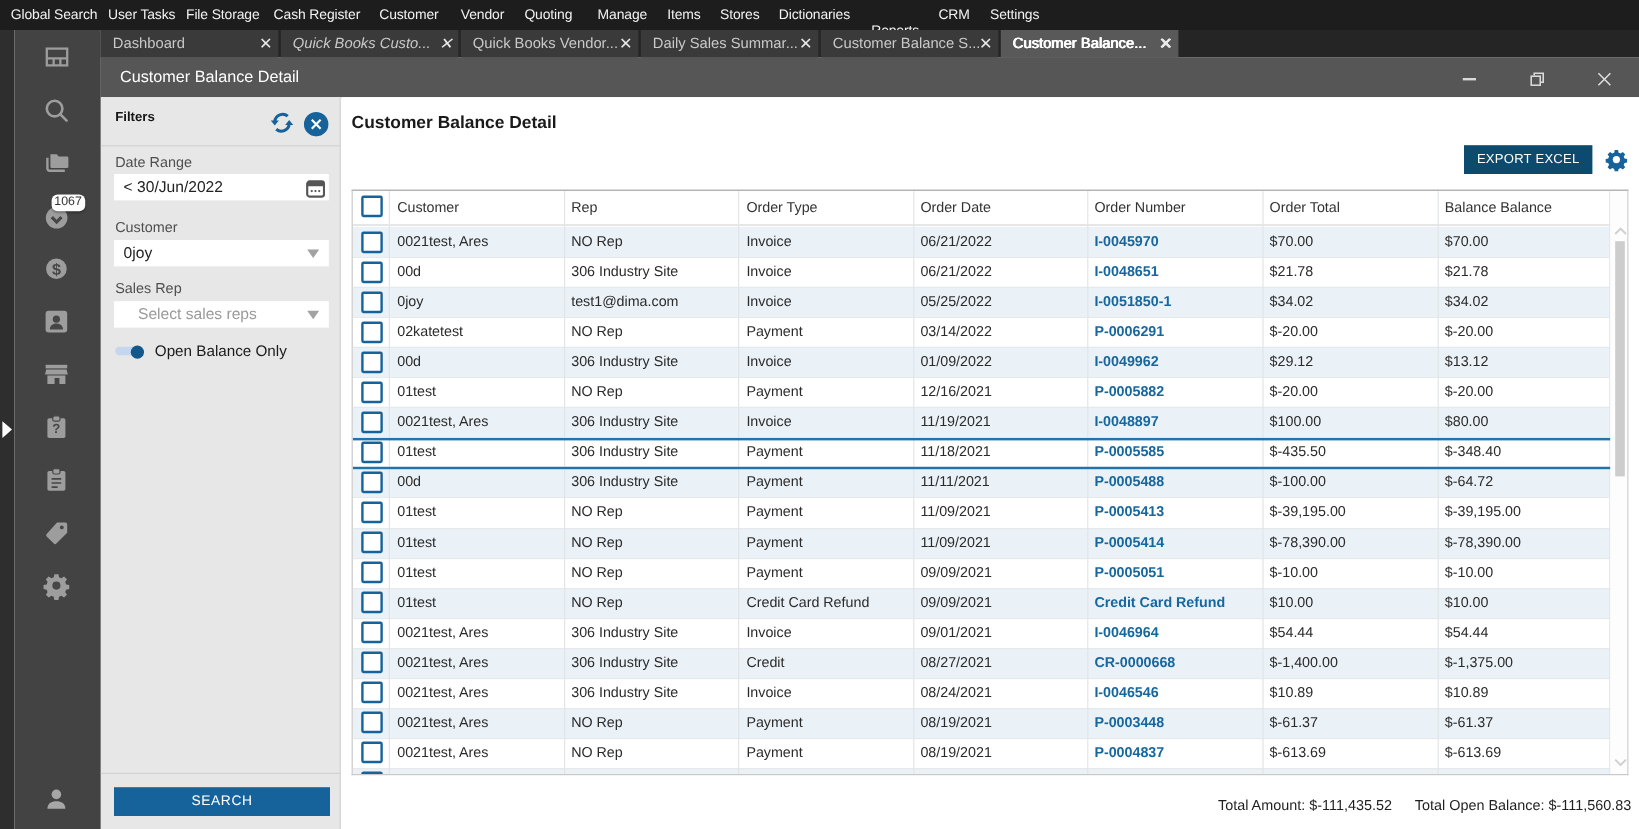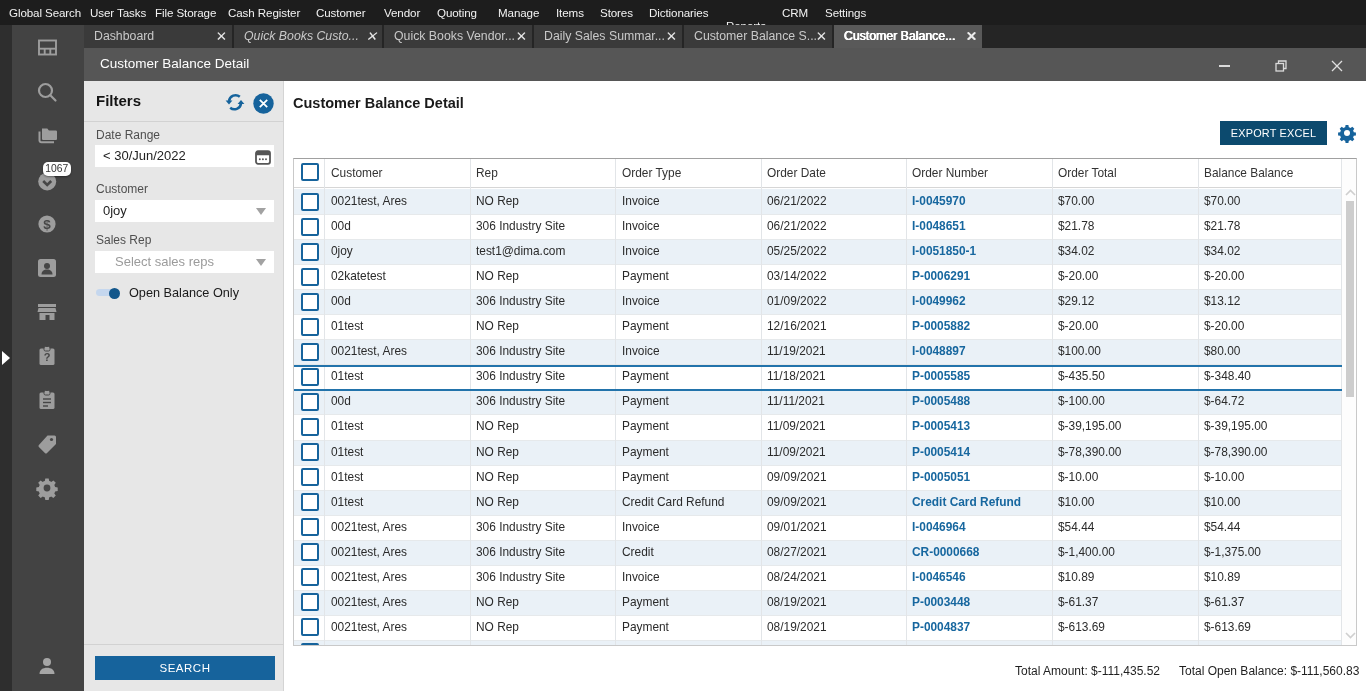--- a/index.html
+++ b/index.html
@@ -17,21 +17,21 @@
   #tabbar { position:absolute; left:84px; top:25px; width:1282px; height:23px; background:#252525; }
   .tab { position:absolute; top:0; height:23px; background:#3a3a3a; color:#c9c9c9; font-size:12.3px; line-height:23px; }
   .tab .lbl { position:absolute; left:10px; top:0; }
   .tab .x { position:absolute; top:0; width:23px; text-align:center; color:#e8e8e8; font-size:13.5px; }
   .tab.active { background:#595959; color:#ffffff; text-shadow:0.4px 0 0 #fff, -0.4px 0 0 #fff; }
   
   #titlebar { position:absolute; left:84px; top:48px; width:1282px; height:33px; background:#565656; }
   #titlebar .t { position:absolute; left:16px; top:8px; color:#fff; font-size:13.5px; }
   
   #filters { position:absolute; left:84px; top:81px; width:200px; height:610px; background:#e7e7e7; border-right:1px solid #d4d4d4; }
-  #filters .hd { position:absolute; left:12px; top:11px; font-size:15px; font-weight:bold; color:#141414; }
+  #filters .hd { position:absolute; left:12px; top:11px; font-size:11px; font-weight:bold; color:#141414; }
   .flabel { position:absolute; left:12px; font-size:12px; color:#4f4f4f; }
   .fbox { position:absolute; left:10.5px; width:179px; height:22px; background:#fff; font-size:13px; color:#222; line-height:22px; }
   .fbox .v { position:absolute; left:8.5px; }
   .fbox .ph { color:#9b9b9b;margin-left:12px; }
   .caret { position:absolute; right:8px; top:8px; width:0; height:0;
     border-left:5.5px solid transparent; border-right:5.5px solid transparent; border-top:7px solid #a2a2a2; }
   #fdivider { position:absolute; left:0; top:40px; width:200px; height:1px; background:#d2d2d2; }
   #fdivider2 { position:absolute; left:0; top:563px; width:200px; height:1px; background:#d2d2d2; }
   #searchbtn { position:absolute; left:11px; top:575px; width:180px; height:24px; background:#16639c;
     color:#fff; font-size:11.5px; letter-spacing:0.5px; text-align:center; line-height:24px; }

